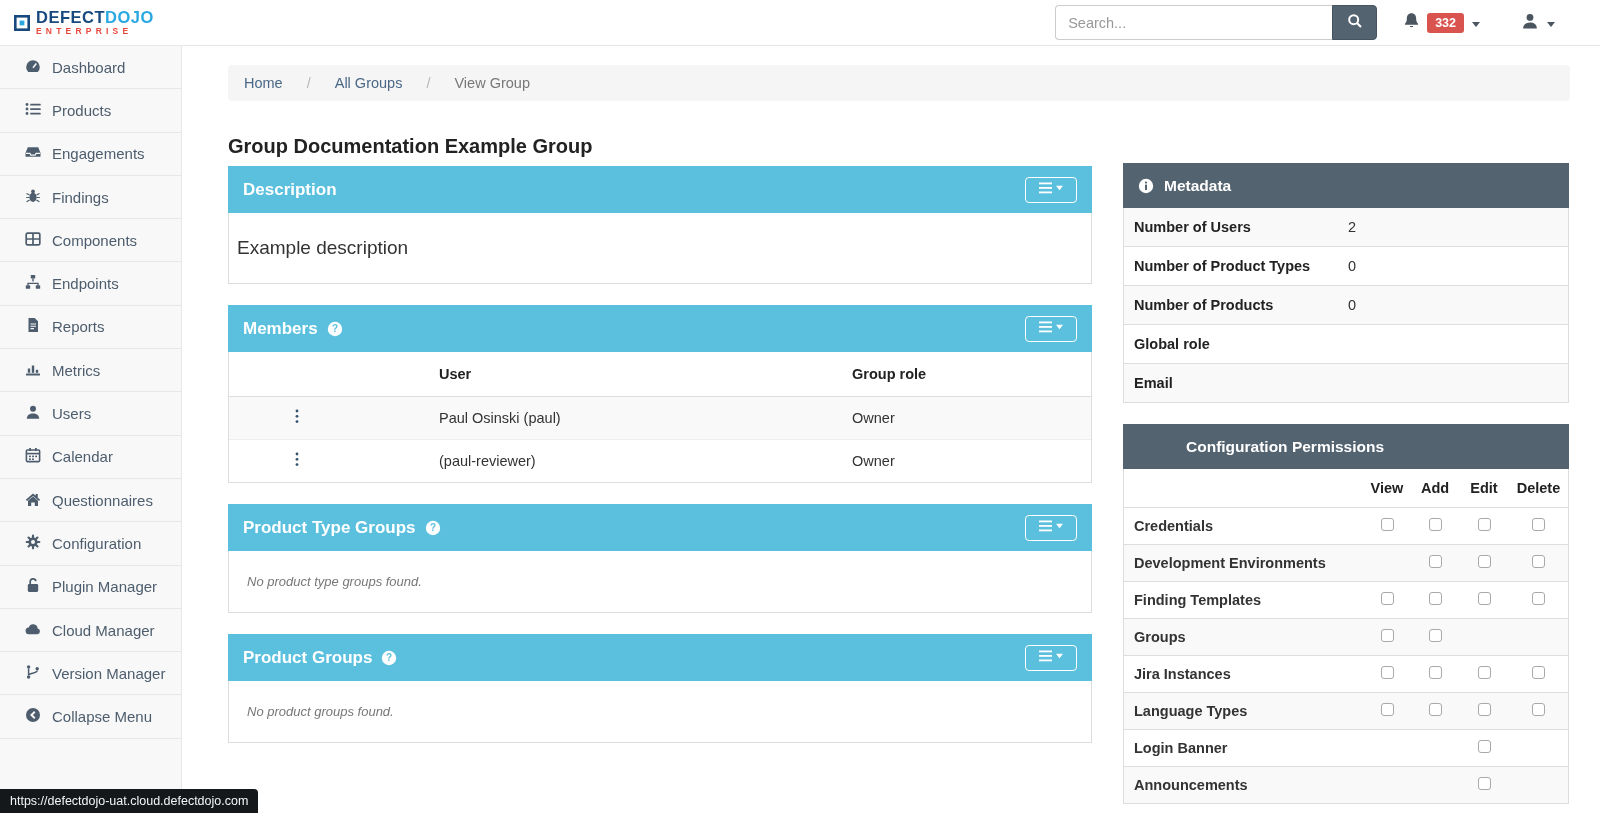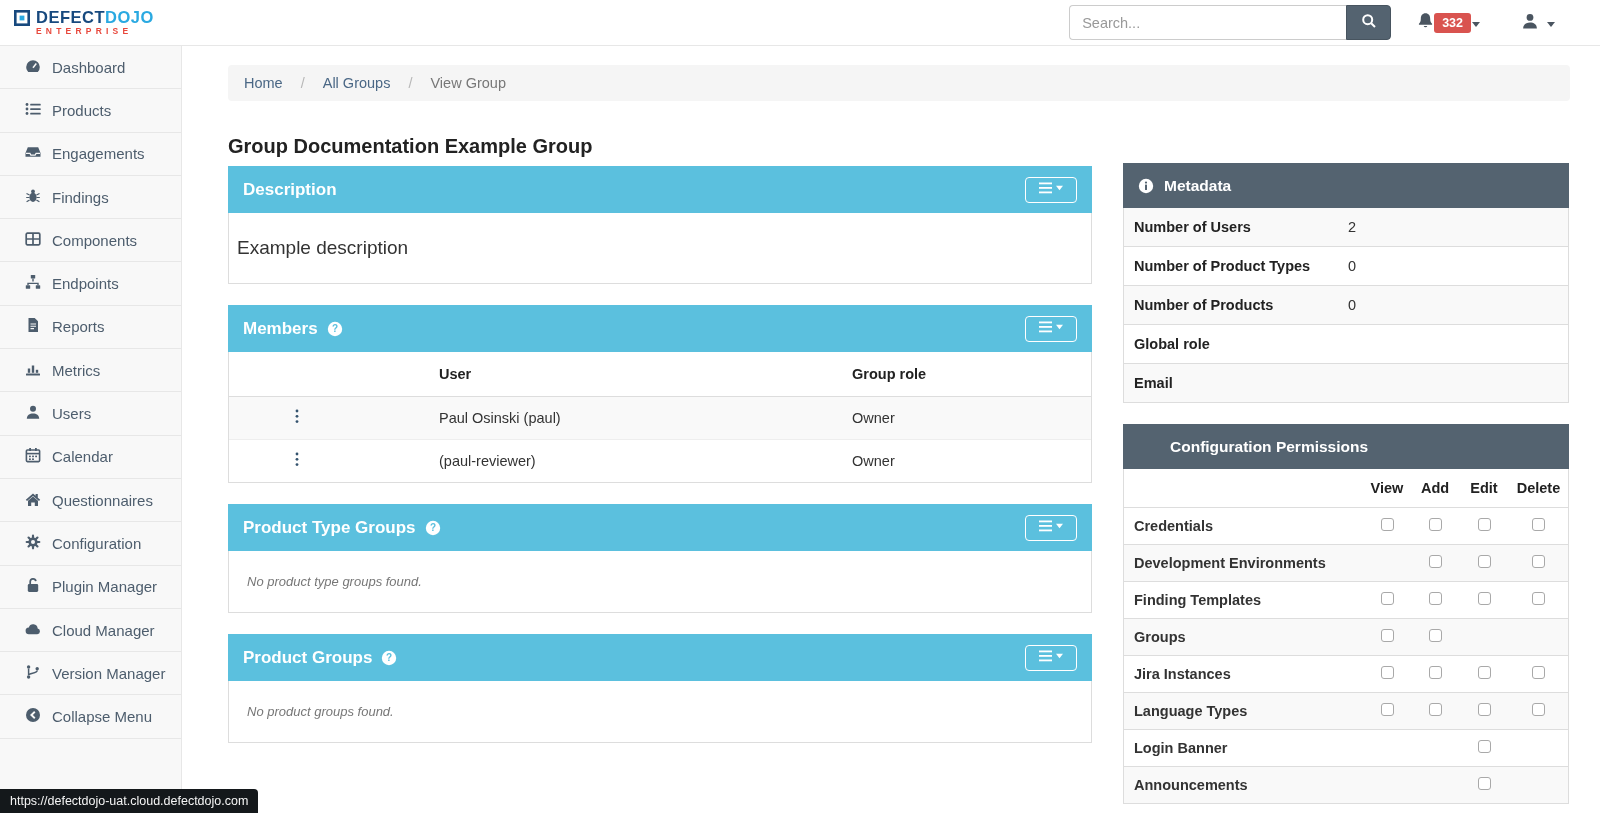--- a/index.html
+++ b/index.html
@@ -2,63 +2,63 @@
 <html><head>
 <meta charset="utf-8">
 <style>
   *{box-sizing:border-box;margin:0;padding:0}
   html,body{width:1600px;height:813px;overflow:hidden}
   body{font-family:"Liberation Sans",sans-serif;color:#333;background:#fff;position:relative}
 
   
   .topnav{height:46px;display:flex;align-items:center;justify-content:space-between;
           padding:0 44px 0 14px;background:#fff;border-bottom:1px solid #e7e7e7}
-  .brand{display:flex;gap:6px;text-decoration:none;cursor:pointer}
+  .brand{display:flex;align-items:center;gap:6px;text-decoration:none;cursor:pointer}
   .brand-mark svg{display:block}
   .brand-line1{font-weight:bold;font-size:16.5px;letter-spacing:.5px;line-height:15px;display:block}
   .t-defect{color:#17497e}.t-dojo{color:#2aa9e1}
   .t-ent{display:block;color:#e8483c;font-size:8.5px;font-weight:bold;letter-spacing:4.2px;margin-top:1px}
   .topnav-right{display:flex;align-items:center}
   .searchbox{display:flex}
   .searchbox input{width:277px;height:35px;border:1px solid #ccc;border-right:none;border-radius:4px 0 0 4px;
                    padding:0 12px;font-size:14.5px;outline:none;color:#555;font-family:"Liberation Sans",sans-serif}
   .searchbox input::placeholder{color:#999}
   .search-btn{width:45px;height:35px;background:#546370;border:1px solid #47545f;border-radius:0 4px 4px 0;
               display:flex;align-items:center;justify-content:center;cursor:pointer}
-  .notif{margin-left:26px;display:flex;align-items:center;color:#4a5560;cursor:pointer}
+  .notif{margin-left:26px;display:flex;align-items:center;gap:7px;color:#4a5560;cursor:pointer}
   .badge{background:#d9534f;color:#fff;font-size:12.5px;font-weight:bold;padding:3px 8px;border-radius:3px;line-height:14px}
   .usermenu{margin-left:40px;display:flex;align-items:center;gap:7px;color:#4a5560;cursor:pointer}
 
   
   .sidebar{position:absolute;left:0;top:46px;bottom:0;width:182px;background:#f8f8f8;border-right:1px solid #e7e7e7}
   .sb-item{display:flex;align-items:center;gap:11px;padding-left:25px;height:43.3px;
            border-bottom:1px solid #e7e7e7;color:#4d5d6d;font-size:15px;text-decoration:none;cursor:pointer}
   .sb-item svg{width:16px;height:16px;flex:0 0 16px}
 
   
   .main{margin-left:182px;height:767px;overflow:hidden;padding:19px 30px 0 46px}
-  .breadcrumb{background:#f5f5f5;border-radius:4px;padding:10px 16px;font-size:14.5px;display:flex;gap:18px;align-items:flex-end}
+  .breadcrumb{background:#f5f5f5;border-radius:4px;padding:10px 16px;font-size:14.5px;display:flex;gap:24px;align-items:flex-end}
   .bc-link{color:#4a6785;text-decoration:none;cursor:pointer}
   .bc-sep{color:#b8b8b8}
   .bc-current{color:#777}
   .content-row{display:flex;gap:31px;align-items:flex-start}
   .col-left{width:864px}
   .col-right{width:446px;margin-top:62px}
   h3.page-title{font-size:20px;color:#222;margin:34px 0 8px;font-weight:bold}
 
   
   .panel{margin-bottom:21px}
   .panel-head{display:flex;align-items:center;padding:0 15px;height:47px}
   .panel-head.blue{background:#5bc0de;color:#fff}
   .panel-head.dark{background:#546370;color:#fff;height:45px}
   .panel-title{font-size:17px;font-weight:bold}
   .dark .panel-title{font-size:15.5px}
   .help-ic{margin-left:9px;display:flex;cursor:pointer}
   .info-ic{margin-right:10px;display:flex}
-  .cfg-indent{margin-left:32px}
+  .cfg-indent{margin-left:48px}
   .panel-menu-btn{margin-left:auto;background:transparent;border:1px solid #fff;border-radius:4px;
                   height:26px;width:52px;display:flex;align-items:center;justify-content:center;cursor:pointer}
   .panel-body{border:1px solid #ddd;border-top:none;background:#fff}
   .desc-body{padding:24px 8px;font-size:19px}
   .empty-body{padding:23px 18px;font-size:13px;color:#777;font-style:italic}
 
   table{border-collapse:collapse;width:100%}
 
   
   .members-tbl th{font-size:14.5px;text-align:left;padding:14px 8px;border-bottom:1px solid #ddd;color:#222}

